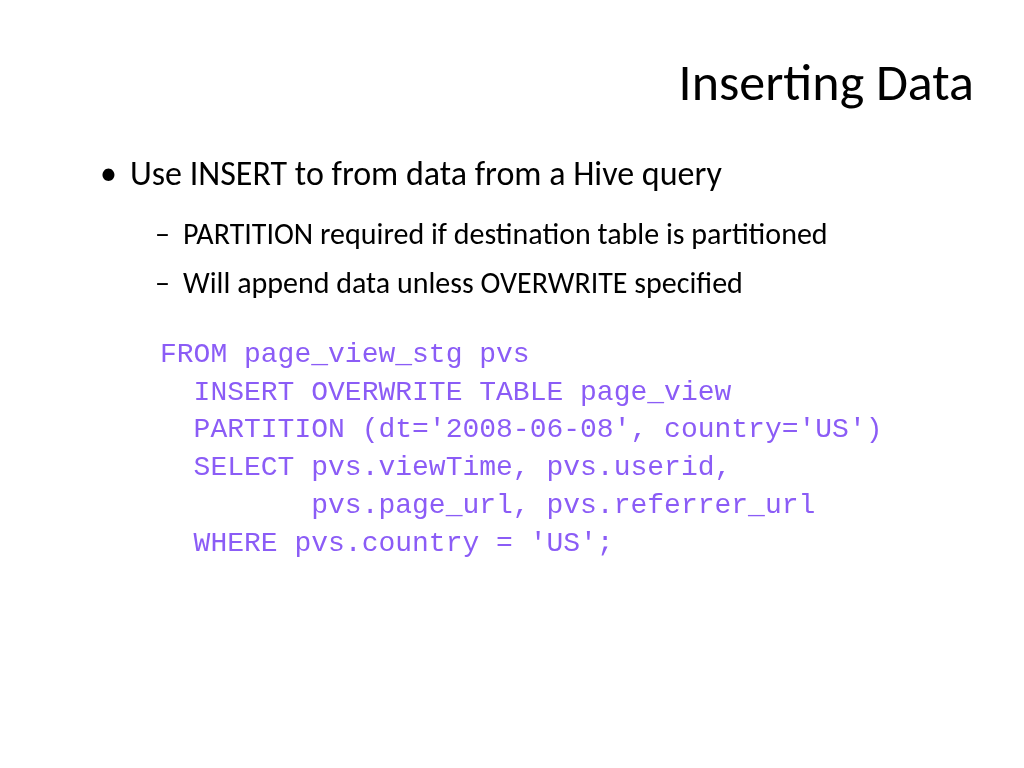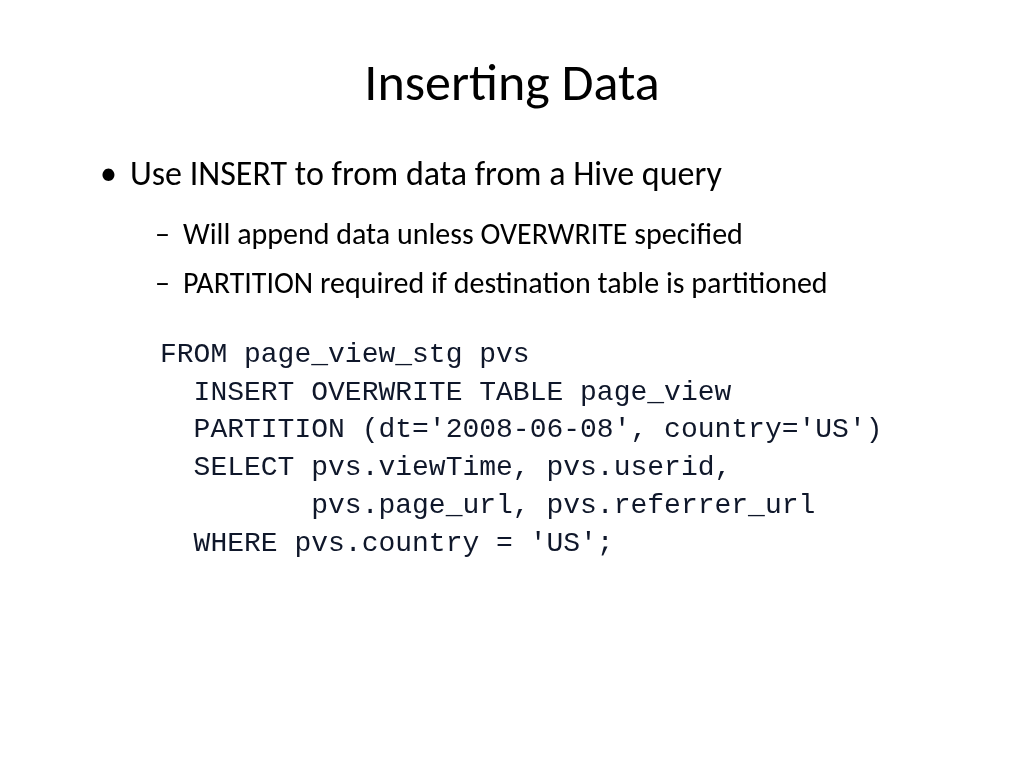--- a/index.html
+++ b/index.html
@@ -16,21 +16,21 @@
       overflow: hidden;
     }
     .slide {
       width: 100%;
       height: 100%;
       padding: 30px 50px;
     }
     .title {
       font-size: 52px;
       font-weight: 400;
-      text-align: center;
+      text-align: right;
       margin-bottom: 40px;
       margin-top: 20px;
     }
     .bullet-level-1 {
       font-size: 34px;
       margin-left: 50px;
       margin-bottom: 20px;
       position: relative;
       padding-left: 30px;
       line-height: 1.2;
@@ -53,43 +53,43 @@
     .bullet-level-2::before {
       content: "–";
       position: absolute;
       left: 0;
       top: 0;
       font-size: 30px;
     }
     .code-block {
       font-family: "Courier New", Courier, monospace;
       font-size: 28px;
-      color: #0f172a;
+      color: #8b5cf6;
       margin-left: 110px;
       margin-top: 34px;
       line-height: 1.35;
       white-space: pre;
     }
   </style>
 </head>
 <body>
 
 <div class="slide">
   <h1 class="title">Inserting Data</h1>
 
   <div class="bullet-level-1">
     <span>Use INSERT to from data from a Hive query</span>
   </div>
 
   <div class="bullet-level-2">
-    <span>Will append data unless OVERWRITE specified</span>
+    <span>PARTITION required if destination table is partitioned</span>
   </div>
 
   <div class="bullet-level-2">
-    <span>PARTITION required if destination table is partitioned</span>
+    <span>Will append data unless OVERWRITE specified</span>
   </div>
 
   <div class="code-block"><span>FROM page_view_stg pvs</span>
 <span>  INSERT OVERWRITE TABLE page_view</span>
 <span>  PARTITION (dt='2008-06-08', country='US')</span>
 <span>  SELECT pvs.viewTime, pvs.userid,</span>
 <span>         pvs.page_url, pvs.referrer_url</span>
 <span>  WHERE pvs.country = 'US';</span></div>
 </div>
 

